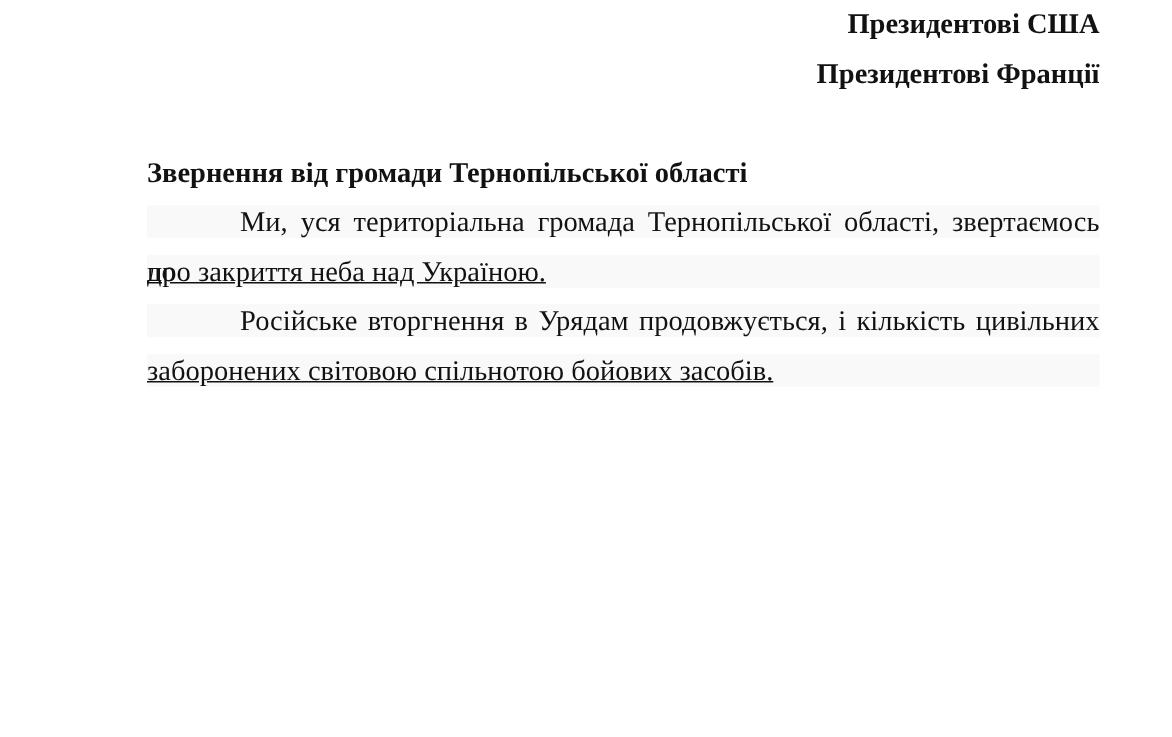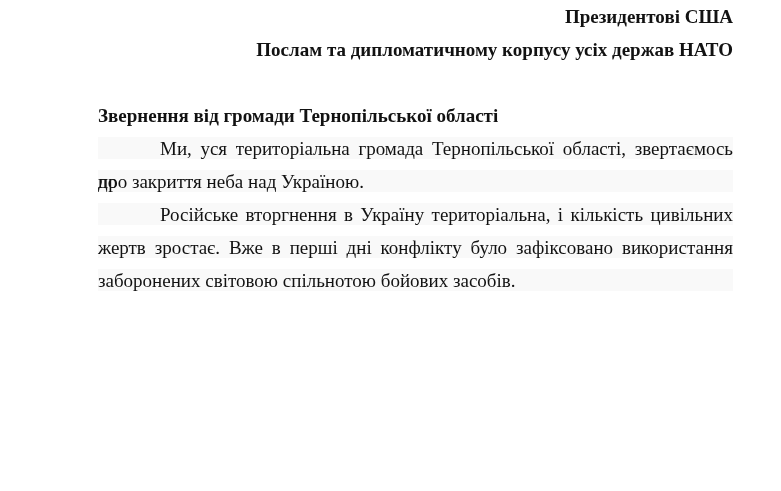--- a/index.html
+++ b/index.html
@@ -54,45 +54,45 @@
       rgba(0,0,0,0.022) 27px,
       transparent 27px
     );
   }
   .para .line.full {
     text-align-last: justify;
   }
   .para .line.last {
     text-align: right;
     text-align-last: left;
+    text-decoration: underline;
   }
   .para .line.indent {
     text-indent: 62px;
   }
 </style>
 </head>
 <body>
 
 <div class="page">
   <div class="text-column">
 
     <div class="address-block">
       <div class="line">Президентові США</div>
-      <div class="line">Послам та дипломатичному корпусу усіх держав НАТО</div>
+      <div class="line">Президентові Франції</div>
     </div>
 
     <div class="blank-line"></div>
 
     <div class="doc-title">Звернення від громади Тернопільської області</div>
 
     <div class="para">
       <div class="line full indent">Ми, уся територіальна громада Тернопільської області, звертаємось до</div>
       <div class="line last">про закриття неба над Україною.</div>
     </div>
 
     <div class="para">
-      <div class="line full indent">Російське вторгнення в Україну територіальна, і кількість цивільних</div>
-      <div class="line full">жертв зростає. Вже в перші дні конфлікту було зафіксовано використання</div>
+      <div class="line full indent">Російське вторгнення в Урядам продовжується, і кількість цивільних</div>
       <div class="line last">заборонених світовою спільнотою бойових засобів.</div>
     </div>
 
   </div>
 </div>
 
 </body></html>

